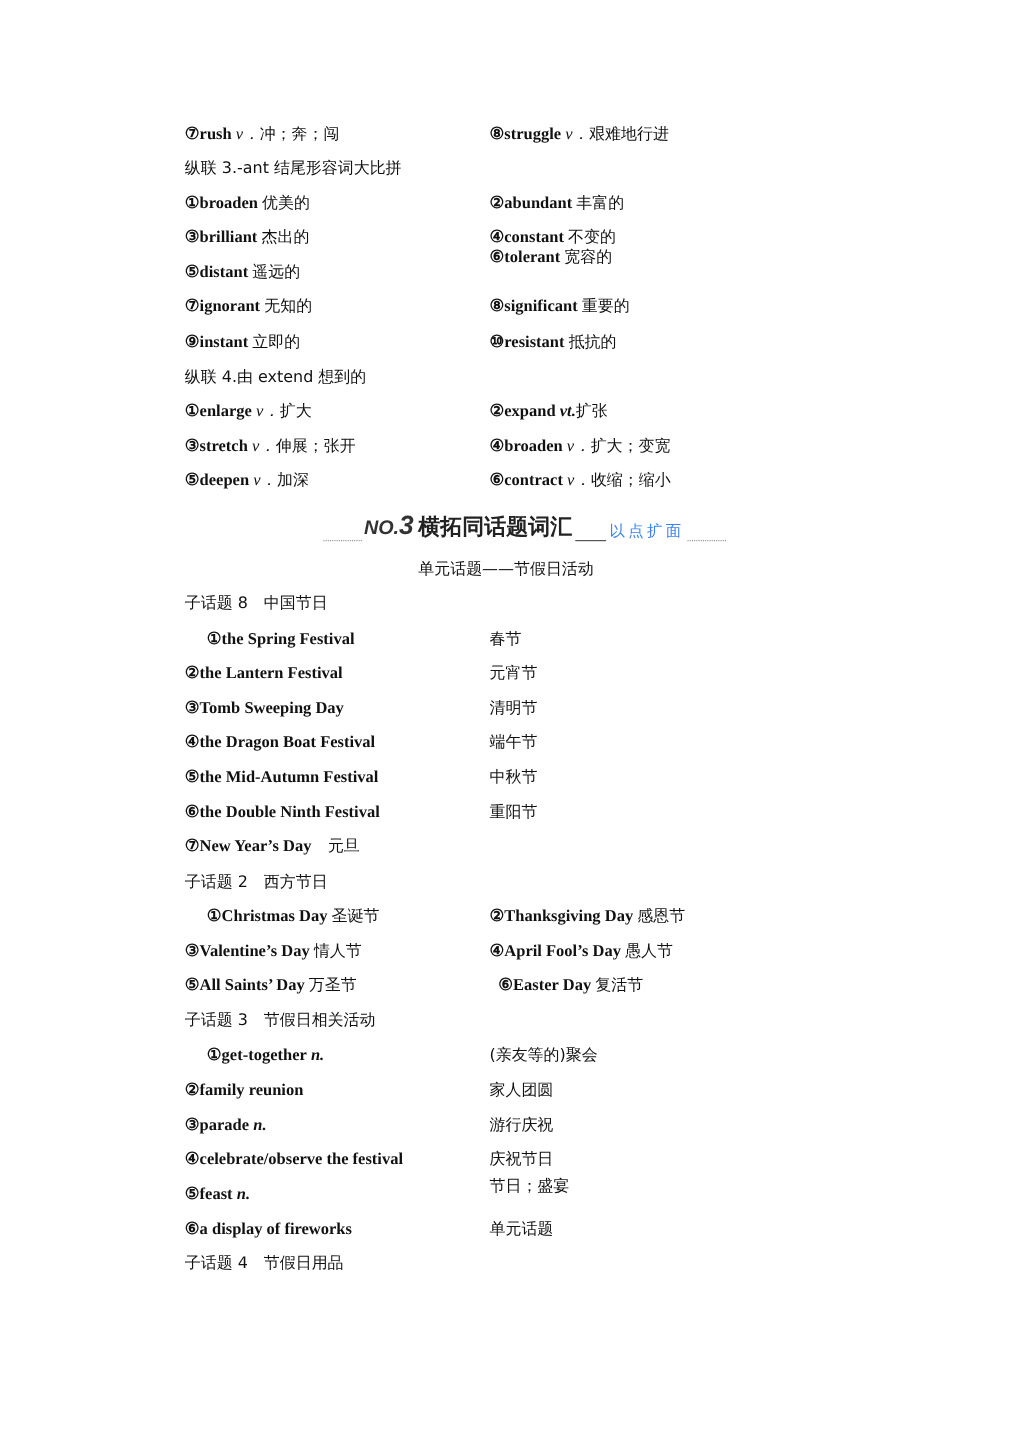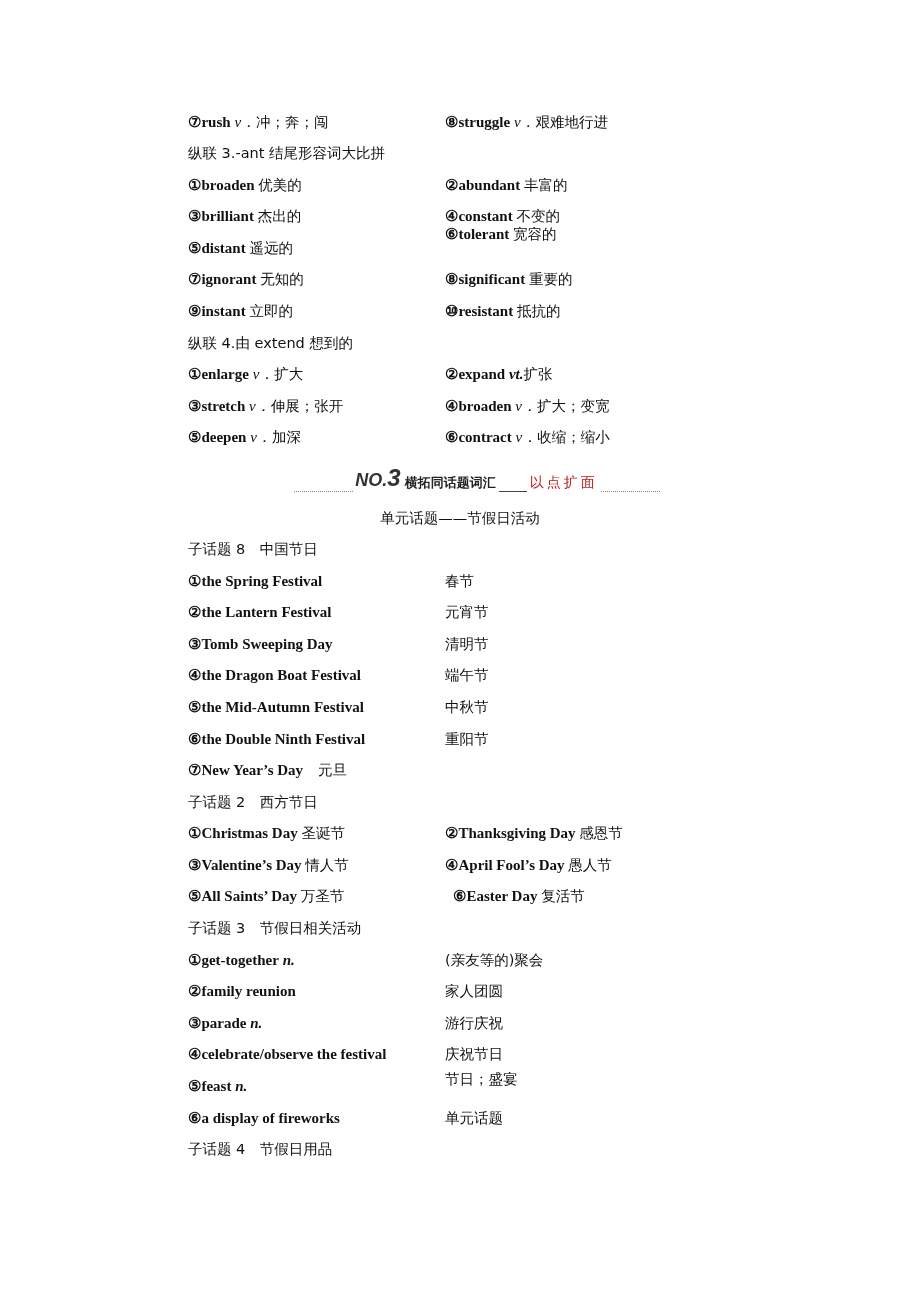--- a/index.html
+++ b/index.html
@@ -1,33 +1,33 @@
 <!DOCTYPE html>
 <html><head>
 <meta charset="utf-8">
 <style>
   html, body { margin: 0; padding: 0; background: #ffffff; }
   body { width: 920px; height: 1302px; position: relative; overflow: hidden;
          font-family: "Liberation Serif", "DejaVu Serif", serif; color: #111; }
-  .line { position: absolute; left: 188px; font-size: 15px; line-height: 20px; white-space: nowrap; }
+  .line { position: absolute; left: 168px; font-size: 15px; line-height: 20px; white-space: nowrap; }
   .col2 { position: absolute; left: 445px; font-size: 15px; line-height: 20px; white-space: nowrap; }
   .en { font-weight: bold; }
   .it { font-style: italic; font-weight: normal; }
   .itb { font-style: italic; font-weight: bold; }
   .zh { font-family: "DejaVu Sans", sans-serif; font-size: 14.5px; font-weight: normal; }
   .indent { left: 188px; }
   .header { position: absolute; top: 466px; left: 294px; width: 366px; height: 26px;
             display: flex; align-items: flex-end; justify-content: center; }
   .header .rule { flex: 1; border-top: 1px dotted #888; height: 0; }
   .header .no { font-family: "Liberation Sans", sans-serif; font-weight: bold; font-style: italic;
                 font-size: 18px; color: #333; margin: 0 4px 0 2px; }
   .header .no .big { font-size: 24px; }
-  .header .title { font-family: "DejaVu Sans", sans-serif; font-weight: bold; font-size: 13px; color: #222; }
+  .header .title { font-family: "DejaVu Sans", sans-serif; font-weight: bold; font-size: 20px; color: #222; }
   .header .dash { display: inline-block; width: 28px; border-top: 1.5px solid #444; margin: 0 3px; vertical-align: middle; }
-  .header .sub { font-family: "DejaVu Sans", sans-serif; font-size: 14px; color: #b91c1c; letter-spacing: 3px; margin-right: 3px; }
+  .header .sub { font-family: "DejaVu Sans", sans-serif; font-size: 14px; color: #3b82f6; letter-spacing: 3px; margin-right: 3px; }
   .center { position: absolute; top: 508px; left: 0; width: 920px; text-align: center;
             font-family: "DejaVu Sans", sans-serif; font-size: 14.5px; line-height: 20px; }
 </style>
 </head>
 <body>
 
 <div class="line" style="top:112px">
   <span class="en">⑦</span><span class="en">rush</span> <span class="it">v．</span><span class="zh">冲；奔；闯</span>
 </div>
 <div class="col2" style="top:112px">

